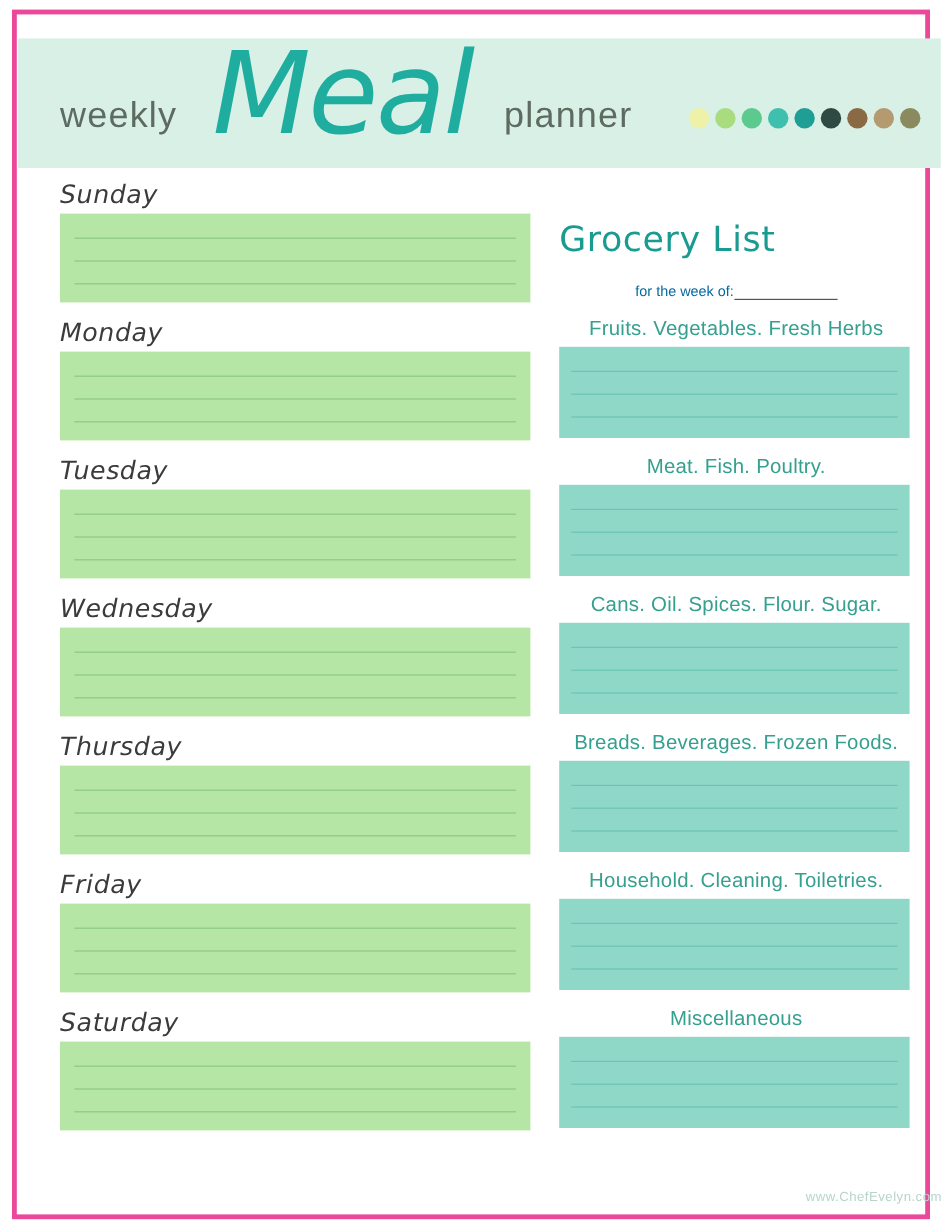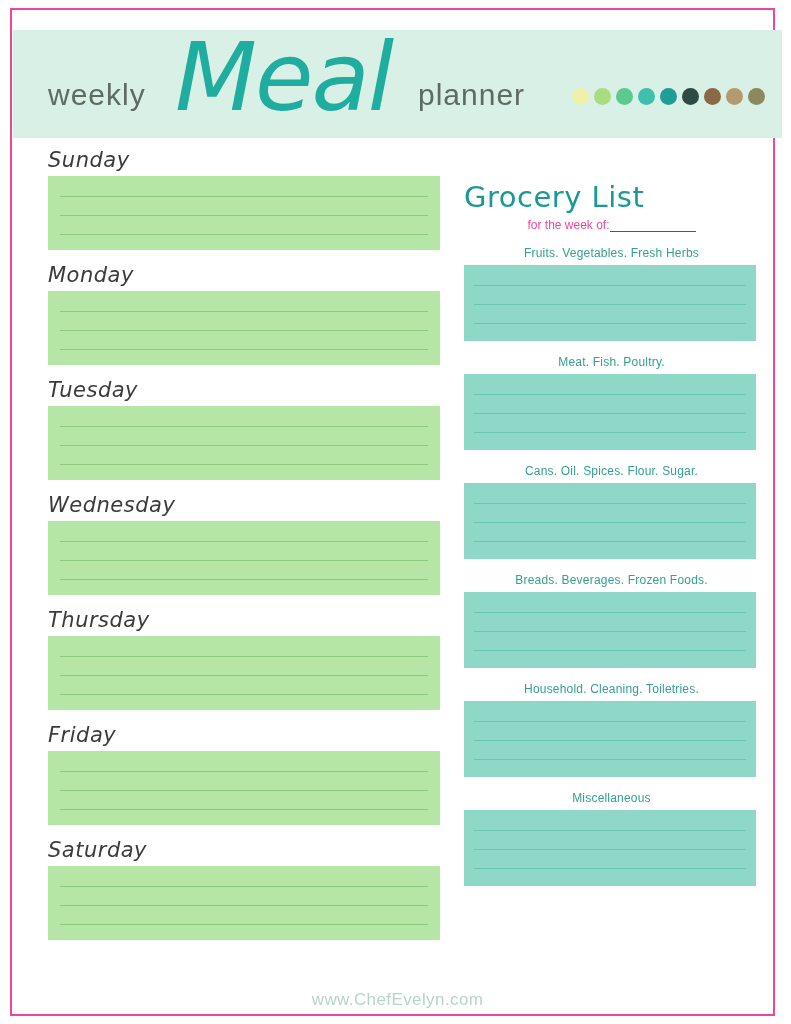--- a/index.html
+++ b/index.html
@@ -20,21 +20,21 @@
     background: #ffffff;
     box-sizing: border-box;
   }
   .sheet {
     position: absolute;
     left: 10px;
     top: 8px;
     width: 765px;
     height: 1008px;
     background: #ffffff;
-    border: 2px solid #ec4899;
+    border: 4px solid #ec4899;
     box-sizing: border-box;
   }
 
   
   .header-band {
     position: absolute;
     left: 1px;
     top: 20px;
     width: 769px;
     height: 108px;
@@ -126,36 +126,36 @@
     width: 295px;
   }
   .grocery-title {
     font-family: "DejaVu Sans", sans-serif;
     font-size: 29px;
     color: #1a9b91;
     text-align: left;
     letter-spacing: 0.5px;
   }
   .grocery-week {
-    margin-top: 4px;
+    margin-top: 20px;
     text-align: center;
     font-size: 12px;
-    color: #ec4899;
+    color: #0369a1;
   }
   .grocery-week .blank {
     display: inline-block;
     width: 86px;
     border-bottom: 1px solid #555;
     height: 12px;
     vertical-align: bottom;
   }
   .cat-block { margin-top: 14px; }
   .cat-label {
     text-align: center;
-    font-size: 12px;
+    font-size: 17px;
     color: #35a08f;
     margin-bottom: 5px;
     letter-spacing: 0.2px;
   }
   .cat-box {
     width: 292px;
     height: 76px;
     background: #8fd8c8;
     position: relative;
     box-sizing: border-box;
@@ -169,22 +169,22 @@
   }
   .cat-box .cat-rule:nth-of-type(1) { top: 20px; }
   .cat-box .cat-rule:nth-of-type(2) { top: 39px; }
   .cat-box .cat-rule:nth-of-type(3) { top: 58px; }
 
   .footer {
     position: absolute;
     left: 0;
     top: 980px;
     width: 771px;
-    text-align: center;
-    font-size: 17px;
+    text-align: right;
+    font-size: 11px;
     color: #b7d4cc;
     letter-spacing: 0.4px;
   }
 </style>
 </head>
 <body>
 
 <div class="page">
   <div class="sheet">
 

